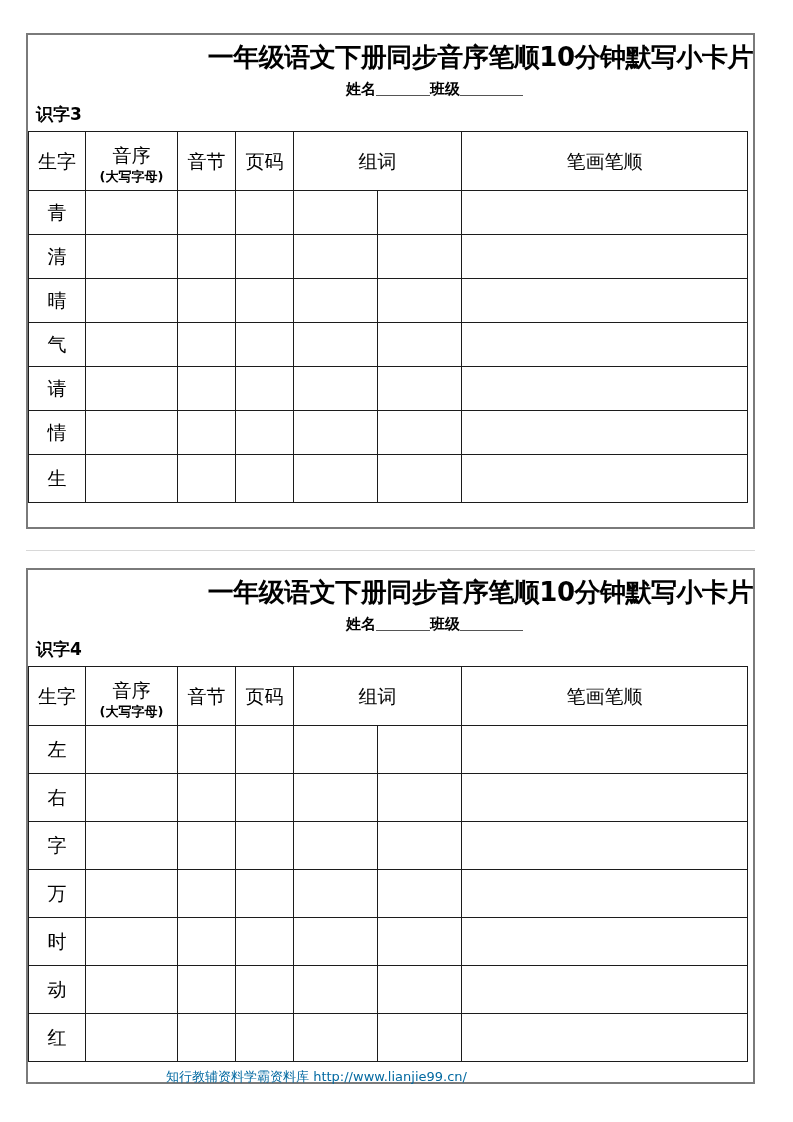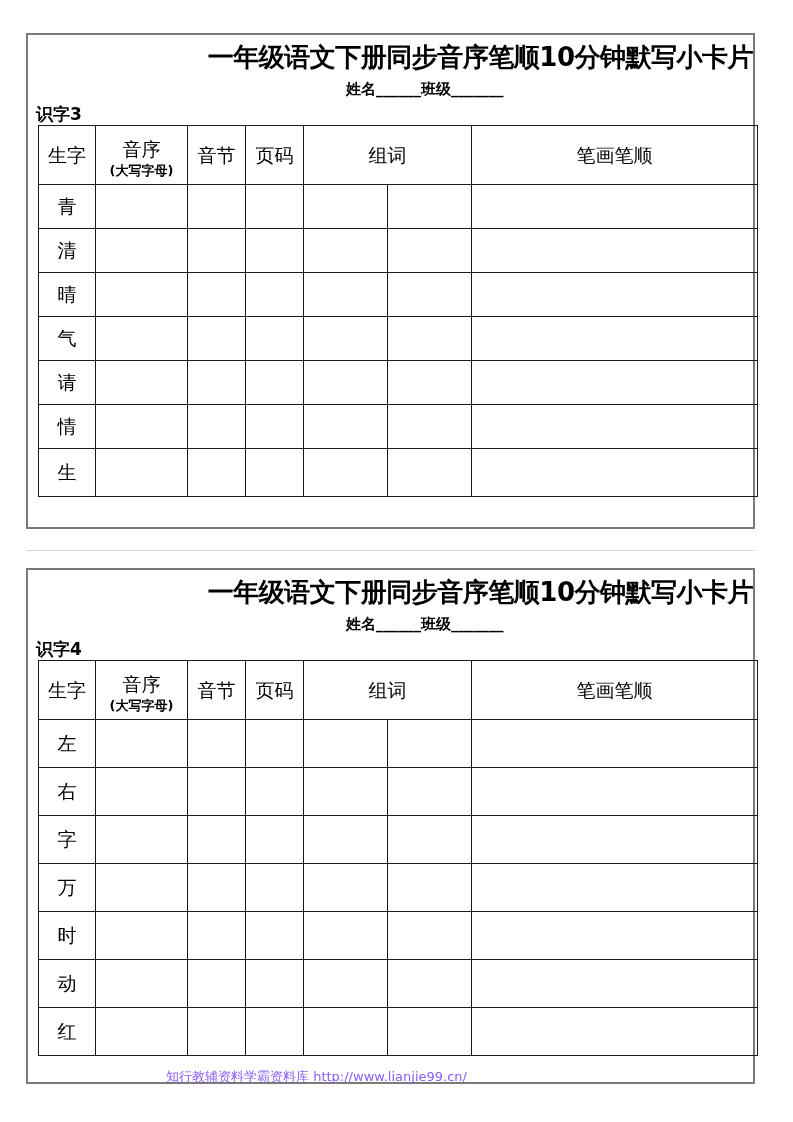--- a/index.html
+++ b/index.html
@@ -55,39 +55,39 @@
     line-height: 1.15;
   }
   .name-line {
     position: absolute;
     top: 45px;
     left: 318px;
     font-size: 15px;
     font-weight: bold;
     white-space: nowrap;
     letter-spacing: 0px;
+    font-family: Liberation Mono, monospace;
   }
   .lesson-label {
     position: absolute;
     left: 8px;
     top: 68px;
     font-size: 17px;
     font-weight: bold;
     white-space: nowrap;
   }
 
   
   .sheet {
     position: absolute;
     left: 0px;
-    top: 90px;
+    top: 96px;
     width: 719px;
     border-collapse: collapse;
     table-layout: fixed;
-    margin-left: 10px;
   }
   .sheet td, .sheet th {
     border: 1.5px solid #1c1c1c;
     padding: 0;
     margin: 0;
     text-align: center;
     vertical-align: middle;
     font-weight: normal;
   }
 
@@ -133,21 +133,21 @@
   }
 
   
   .footer-watermark {
     position: absolute;
     left: 0;
     top: 1068px;
     width: 633px;
     text-align: center;
     font-size: 13px;
-    color: #8b5cf6;
+    color: #0369a1;
     white-space: nowrap;
     letter-spacing: 0px;
   }
 </style>
 </head>
 <body>
 
 <div class="page">
 
   <div class="card" id="card-1">

